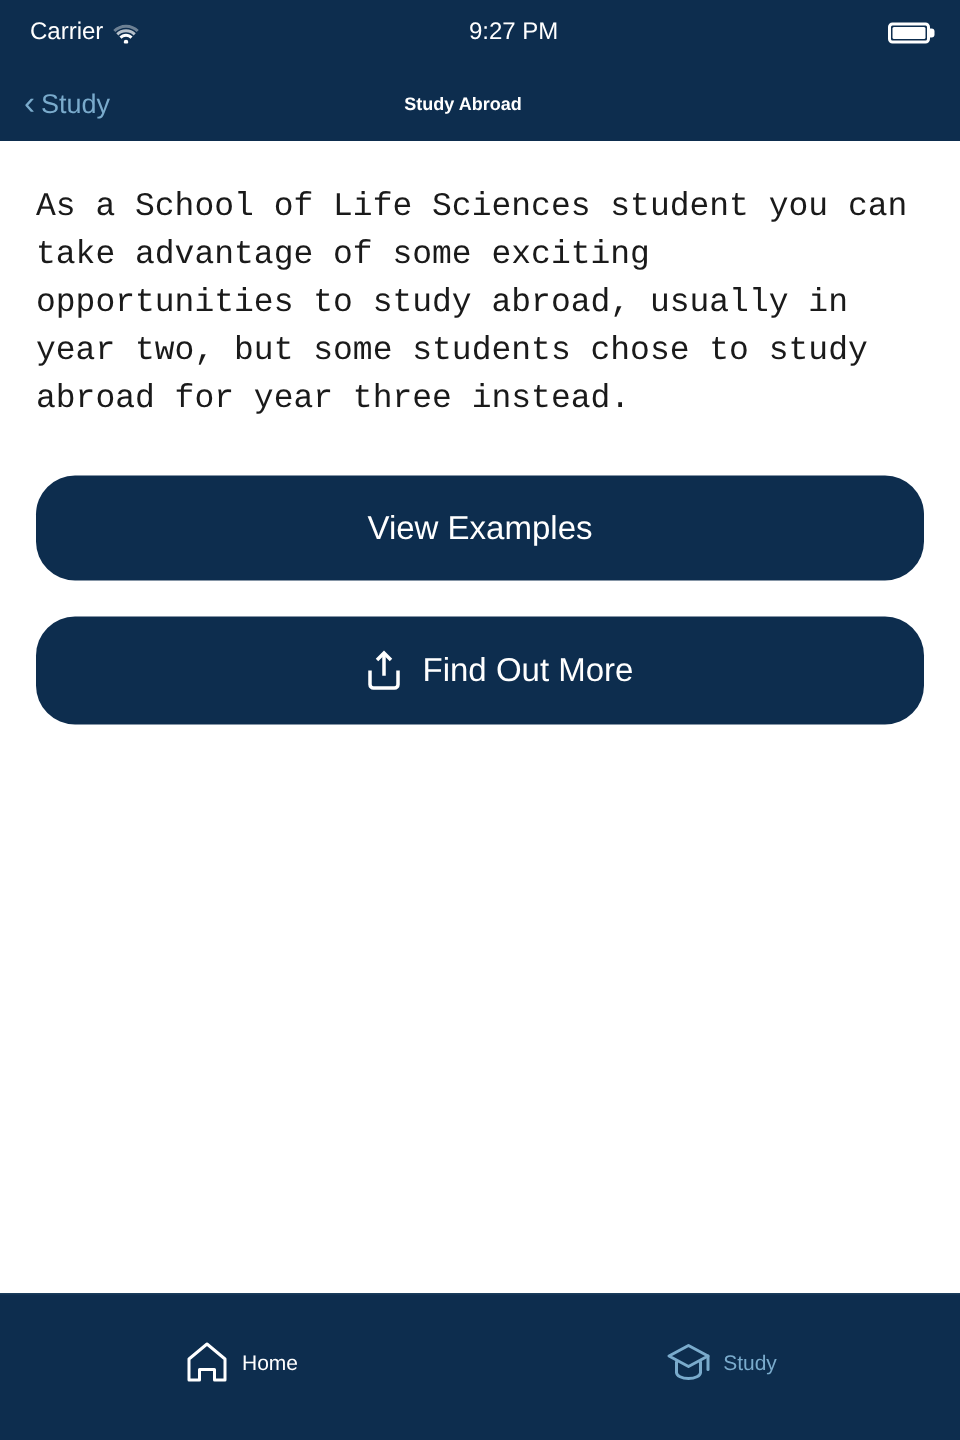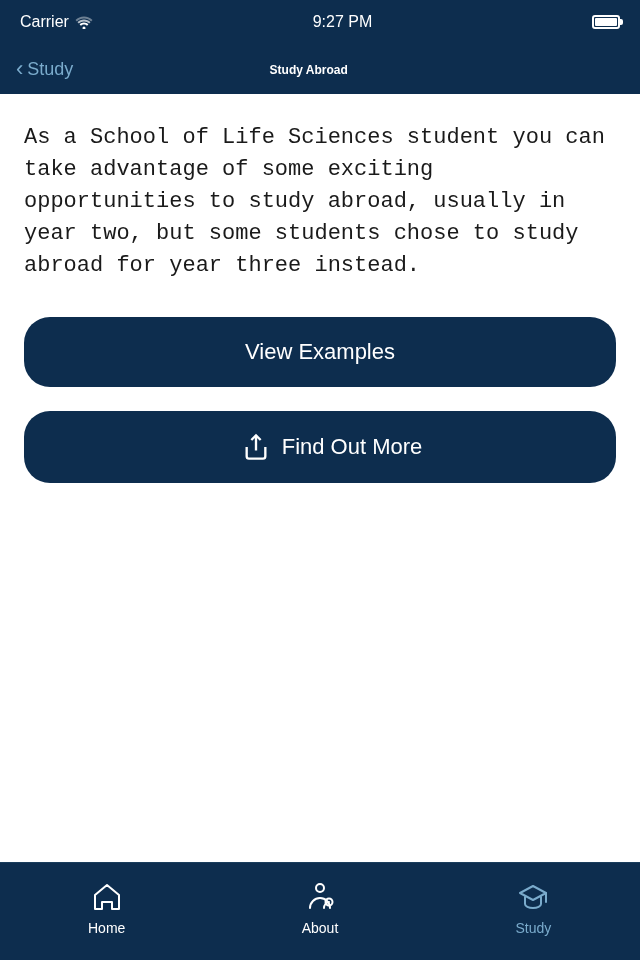--- a/index.html
+++ b/index.html
@@ -146,21 +146,20 @@
       right: 0;
       height: 98px;
       background: #0d2d4e;
       display: flex;
       align-items: stretch;
       border-top: 1px solid #1a3d5c;
     }
     .tab-item {
       flex: 1;
       display: flex;
-      flex-direction: column;
       align-items: center;
       justify-content: center;
       cursor: pointer;
       gap: 6px;
       padding-bottom: 8px;
     }
     .tab-label {
       font-size: 14px;
       color: #fff;
     }
@@ -233,31 +232,20 @@
 
   <div class="tab-item">
     <div class="tab-icon">
       <svg viewBox="0 0 34 34">
         <path d="M5 15L17 5L29 15V29H22V22H12V29H5Z" stroke-linejoin="round" stroke-linecap="round"></path>
       </svg>
     </div>
     <span class="tab-label">Home</span>
   </div>
 
-  <div class="tab-item">
-    <div class="tab-icon">
-      <svg viewBox="0 0 34 34">
-        <circle cx="17" cy="8" r="4"></circle>
-        <path d="M7 28c0-5.5 4.5-10 10-10s10 4.5 10 10" stroke-linecap="round"></path>
-        <circle cx="26" cy="22" r="3.5"></circle>
-        <path d="M21 28c0-3 2.2-5.5 5-6" stroke-linecap="round"></path>
-      </svg>
-    </div>
-    <span class="tab-label">About</span>
-  </div>
 
   <div class="tab-item">
     <div class="tab-icon active">
       <svg viewBox="0 0 34 34" stroke="#7aabcc">
         <path d="M17 6L4 13L17 20L30 13Z" stroke-linejoin="round"></path>
         <path d="M9 17v7c0 2.2 3.6 4 8 4s8-1.8 8-4v-7" stroke-linecap="round"></path>
         <line x1="30" y1="13" x2="30" y2="22" stroke-linecap="round"></line>
       </svg>
     </div>
     <span class="tab-label active">Study</span>

